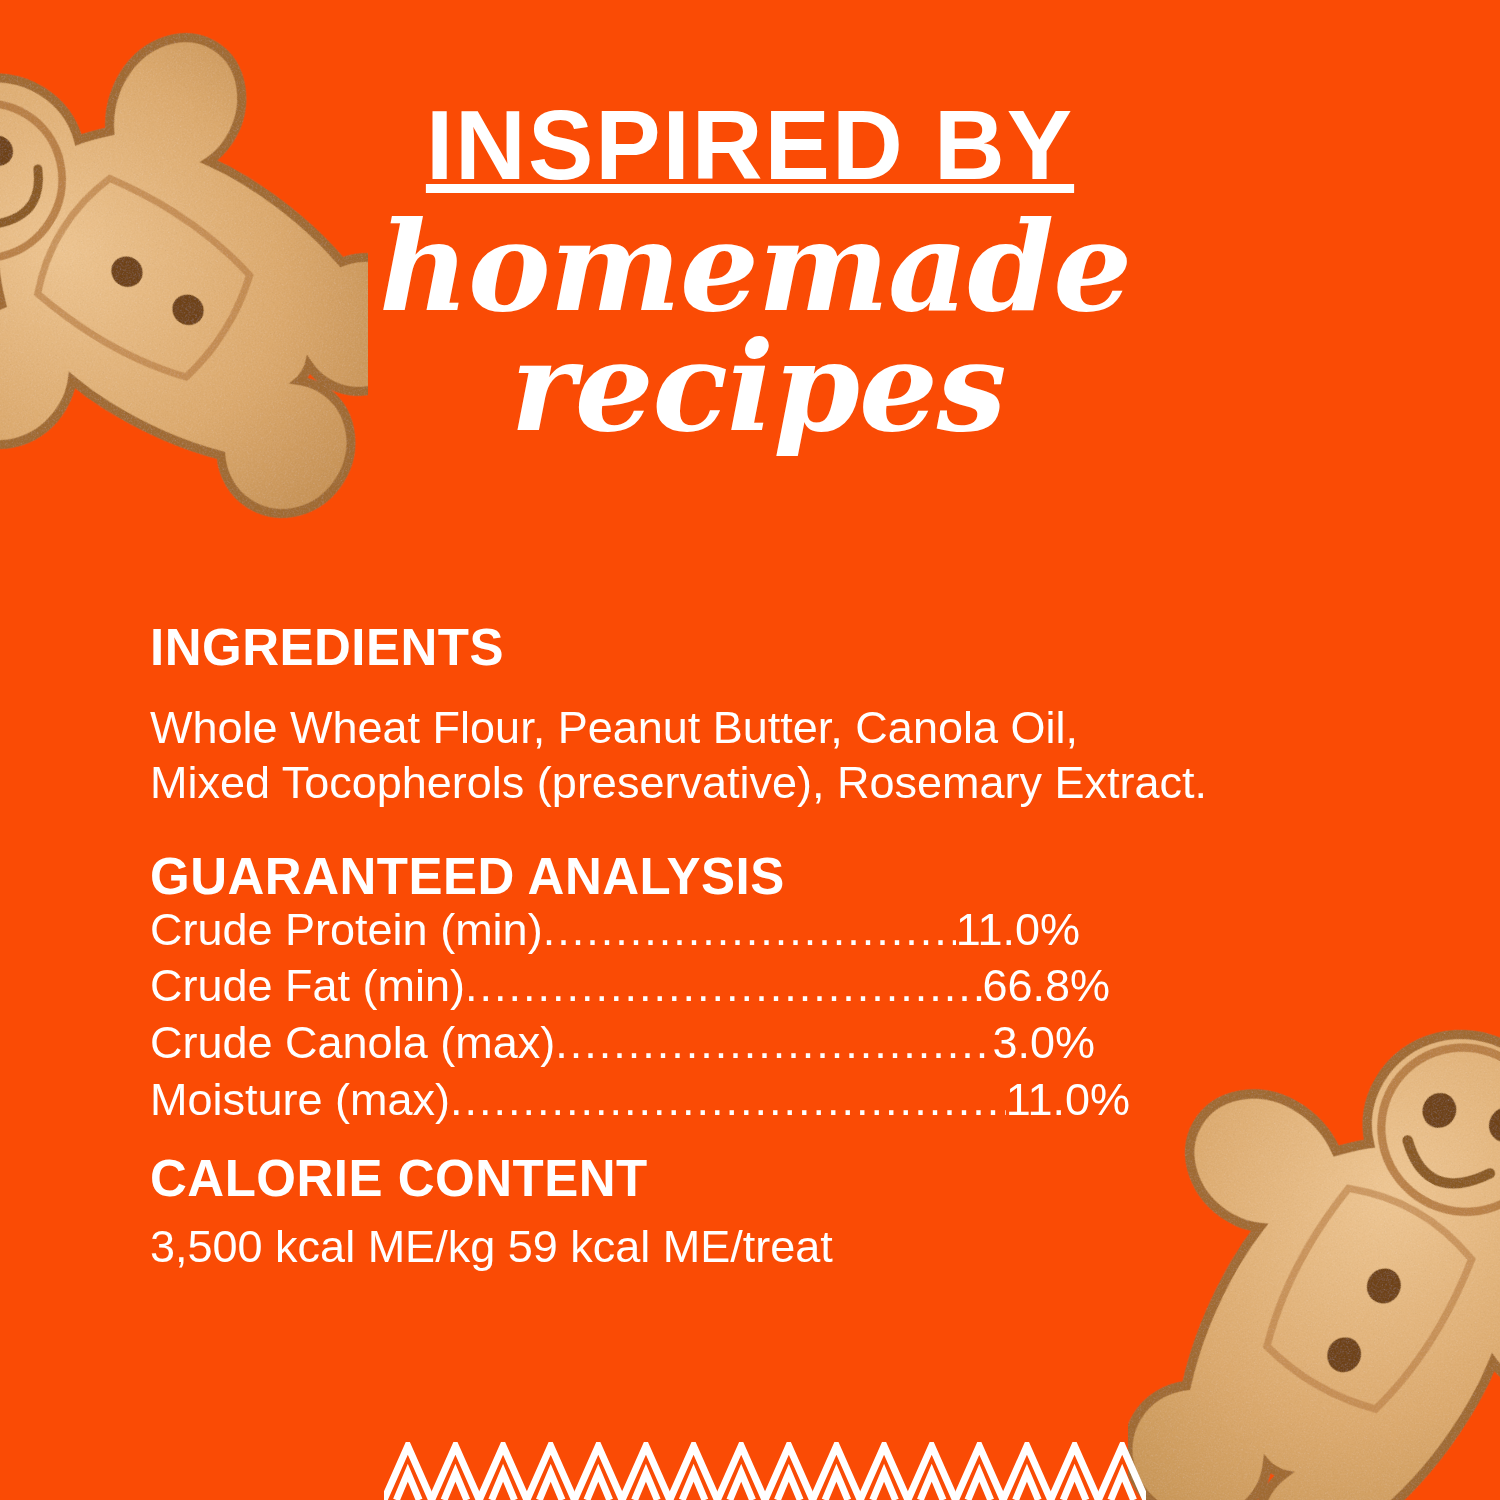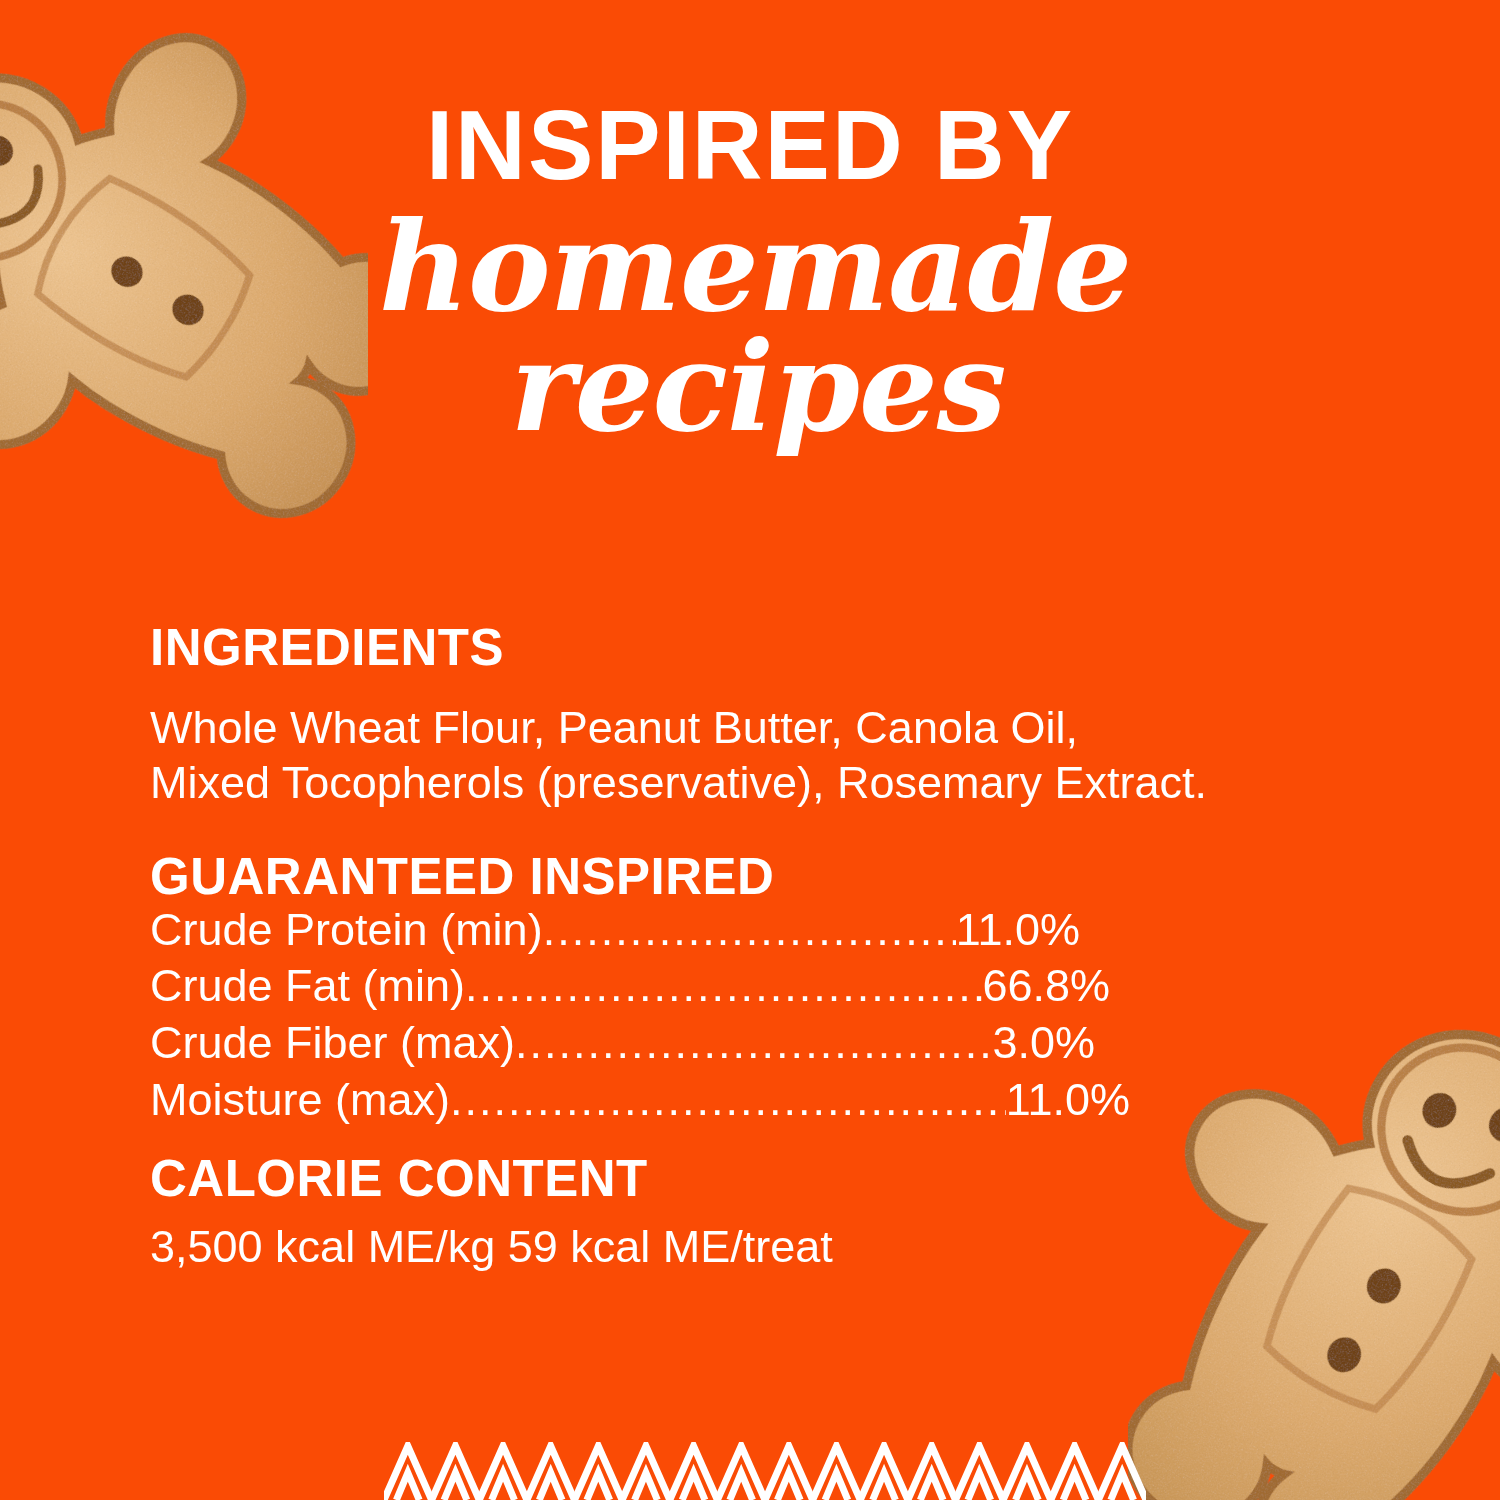--- a/index.html
+++ b/index.html
@@ -26,20 +26,21 @@
     text-align: center;
     z-index: 6;
   }
   .headline-main {
     font-family: "Liberation Sans", sans-serif;
     font-weight: bold;
     font-size: 98px;
     letter-spacing: 2px;
     color: #ffffff;
     line-height: 1.0;
+    text-decoration: underline;
   }
   .script-line {
     color: #ffffff;
     font-family: "DejaVu Serif", serif;
     font-style: italic;
     font-weight: bold;
     line-height: 0.95;
     letter-spacing: -1px;
   }
   .script-1 {
@@ -200,37 +201,37 @@
 
   <div class="panel">
 
     <div class="ingredients-block">
       <div class="sec-head">INGREDIENTS</div>
       <div class="body-text ingredients-body">Whole Wheat Flour, Peanut Butter, Canola Oil,</div>
       <div class="body-text">Mixed Tocopherols (preservative), Rosemary Extract.</div>
     </div>
 
     <div class="ga-block">
-      <div class="sec-head">GUARANTEED INSPIRED</div>
+      <div class="sec-head">GUARANTEED ANALYSIS</div>
       <div class="ga-rows">
 
         <div class="ga-row r1">
           <span class="ga-label">Crude Protein (min)</span>
           <span class="ga-dots">........................................</span>
           <span class="ga-val">11.0%</span>
         </div>
 
         <div class="ga-row r2">
           <span class="ga-label">Crude Fat (min)</span>
           <span class="ga-dots">........................................</span>
           <span class="ga-val">66.8%</span>
         </div>
 
         <div class="ga-row r3">
-          <span class="ga-label">Crude Fiber (max)</span>
+          <span class="ga-label">Crude Canola (max)</span>
           <span class="ga-dots">........................................</span>
           <span class="ga-val">3.0%</span>
         </div>
 
         <div class="ga-row r4">
           <span class="ga-label">Moisture (max)</span>
           <span class="ga-dots">........................................</span>
           <span class="ga-val">11.0%</span>
         </div>
 

